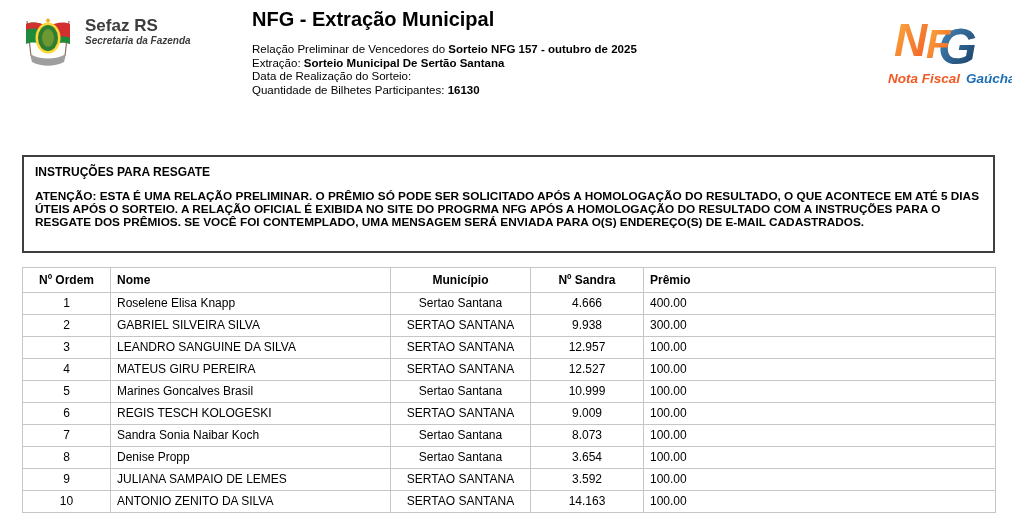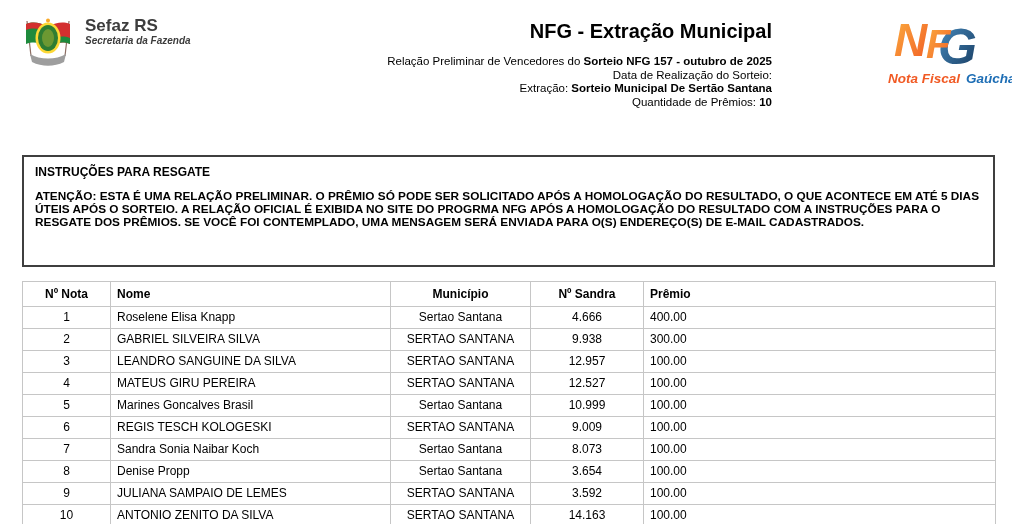--- a/index.html
+++ b/index.html
@@ -6,33 +6,33 @@
   html,body { width:1024px; height:524px; background:#fff; overflow:hidden; }
   body { font-family:"Liberation Sans", sans-serif; color:#000; }
 
   
   .page-header { position:relative; height:140px; }
 
   .sefaz-logo { position:absolute; left:20px; top:16px; display:flex; align-items:flex-start; gap:9px; }
   .sefaz-name { font-size:17px; font-weight:bold; color:#3d3d3d; line-height:19px; }
   .sefaz-sub  { font-size:10px;  font-weight:bold; color:#3d3d3d;font-style:italic; }
 
-  .center-head { position:absolute; left:252px; top:20px; width:520px; text-align:right; }
+  .center-head { position:absolute; left:252px; top:8px; width:520px; text-align:left; }
   .doc-title { font-size:20px; font-weight:bold; margin-bottom:12px; }
   .meta-line { font-size:11.5px; line-height:13.6px; }
   .meta-line .b { font-weight:bold; }
 
   .nfg-logo { position:absolute; right:12px; top:6px; }
 
   
   .instructions {
     margin:15px 29px 0 22px;
     border:2px solid #3f3f3f;
     padding:8px 11px 10px 11px;
-    height:112px;
+    height:98px;
   }
   .ibox-title { font-size:12px; font-weight:bold; text-align:left; margin-bottom:11px; }
   .ibox-body  { font-size:11.8px; font-weight:bold; text-align:left; line-height:13.2px; }
 
   
   .results-table {
     margin:14px 29px 0 22px;
     width:973px;
     border-collapse:collapse;
     table-layout:fixed;
@@ -73,23 +73,23 @@
     </span>
     <span class="sefaz-text">
       <div class="sefaz-name">Sefaz RS</div>
       <div class="sefaz-sub">Secretaria da Fazenda</div>
     </span>
   </div>
 
   <div class="center-head">
     <div class="doc-title">NFG - Extração Municipal</div>
     <div class="meta-line"><span>Relação Preliminar de Vencedores do </span><span class="b">Sorteio NFG 157 - outubro de 2025</span></div>
+    <div class="meta-line"><span>Extração: </span><span class="b">Sorteio Municipal De Sertão Santana</span></div>
     <div class="meta-line"><span>Data de Realização do Sorteio:</span><span class="b"></span></div>
-    <div class="meta-line"><span>Extração: </span><span class="b">Sorteio Municipal De Sertão Santana</span></div>
-    <div class="meta-line"><span>Quantidade de Prêmios: </span><span class="b">10</span></div>
+    <div class="meta-line"><span>Quantidade de Bilhetes Participantes: </span><span class="b">16130</span></div>
   </div>
 
   <div class="nfg-logo">
     <svg width="126" height="84" viewBox="0 0 126 84" aria-hidden="true">
       <defs>
         <linearGradient id="og" x1="0" y1="0" x2="1" y2="1">
           <stop offset="0" stop-color="#fbb040"></stop>
             <stop offset="1" stop-color="#f15a24"></stop>
         </linearGradient>
         <linearGradient id="bg2" x1="0" y1="0" x2="1" y2="1">
@@ -114,21 +114,21 @@
 <table class="results-table">
   <colgroup>
     <col style="width:88px">
       <col style="width:280px">
       <col style="width:140px">
       <col style="width:113px">
       <col style="width:352px">
   </colgroup>
   <thead>
     <tr>
-      <th class="al-center">Nº Nota</th>
+      <th class="al-center">Nº Ordem</th>
       <th class="al-left">Nome</th>
       <th class="al-center">Município</th>
       <th class="al-center">Nº Sandra</th>
       <th class="al-left">Prêmio</th>
     </tr>
   </thead>
   <tbody>
       <tr>
         <td class="al-center">1</td>
         <td class="al-left">Roselene Elisa Knapp</td>

